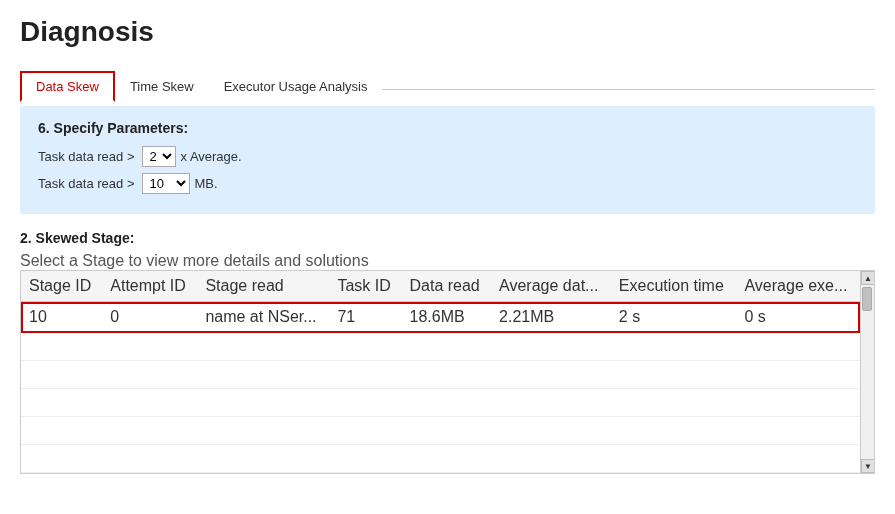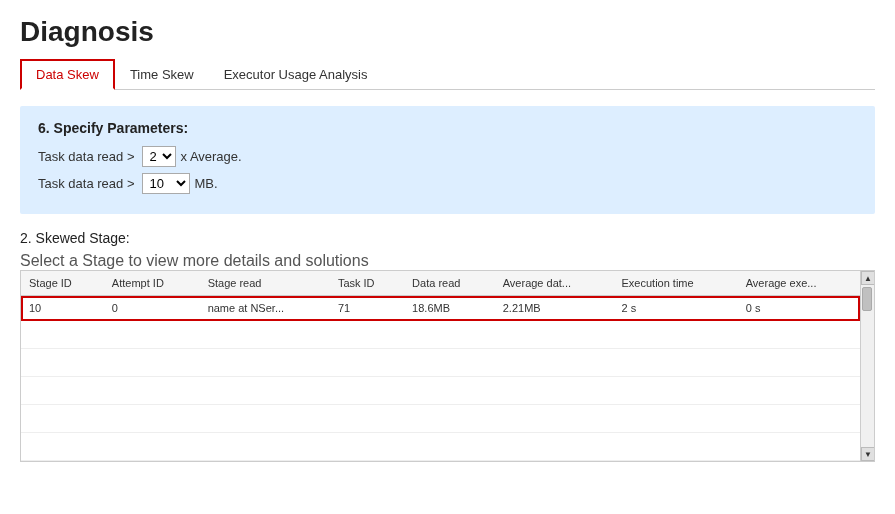--- a/index.html
+++ b/index.html
@@ -32,21 +32,21 @@
       border-bottom: 1px solid #ccc;
       margin-bottom: 0;
     }
     .tab {
       padding: 6px 14px;
       cursor: pointer;
       font-size: 13px;
       color: #333;
       border: 1px solid transparent;
       position: relative;
-      top: 1px;
+      top: 13px;
       background: #fff;
     }
     .tab.active {
       border: 2px solid #c00;
       border-bottom: 2px solid #fff;
       color: #c00;
       font-weight: normal;
     }
     .main-content {
       flex: 1;
@@ -81,33 +81,33 @@
       font-size: 13px;
       margin: 0 4px;
       cursor: pointer;
       outline: none;
     }
     .section2-area {
       padding: 0 0 0 0;
     }
     .section2-title {
       font-size: 14px;
-      font-weight: normal;
+      font-weight: bold;
       color: #222;
       margin-bottom: 6px;
     }
     .section2-sub {
       font-size: 16px;
       color: #555;
       margin-bottom: 0;
     }
     table {
       width: 100%;
       border-collapse: collapse;
-      font-size: 11px;
+      font-size: 16px;
     }
     thead tr {
       background: #f5f5f5;
       border-bottom: 1px solid #ccc;
     }
     thead th {
       padding: 6px 8px;
       text-align: left;
       font-weight: normal;
       color: #333;

